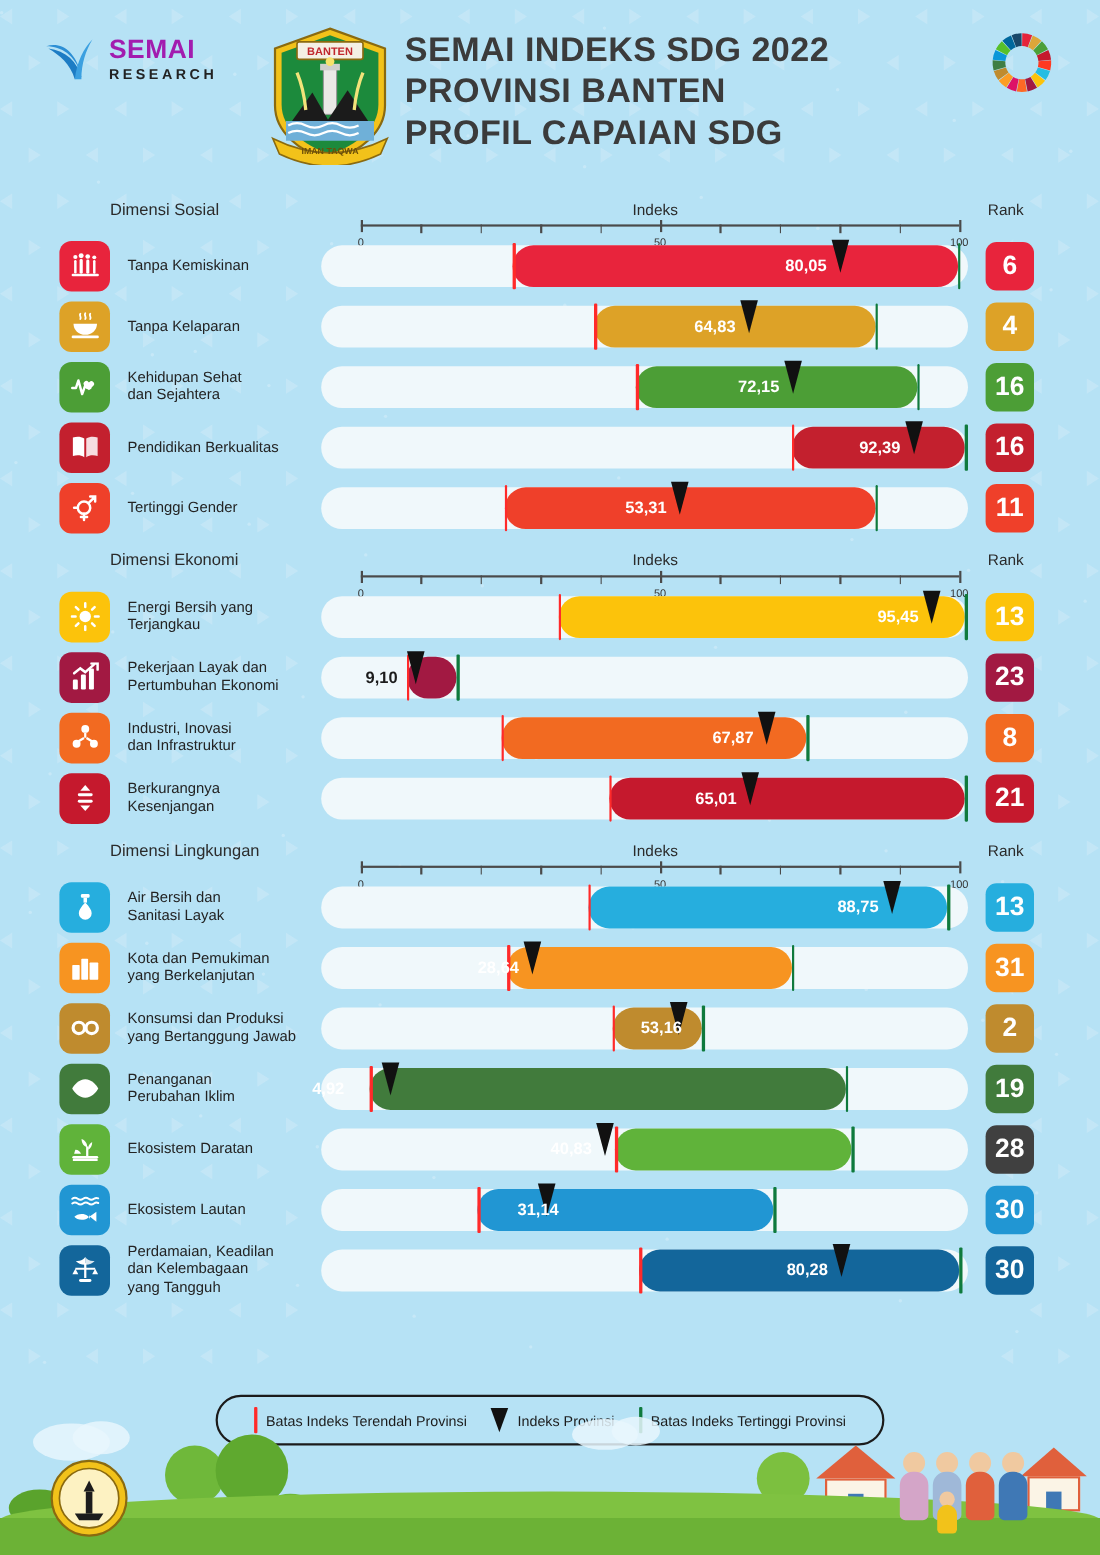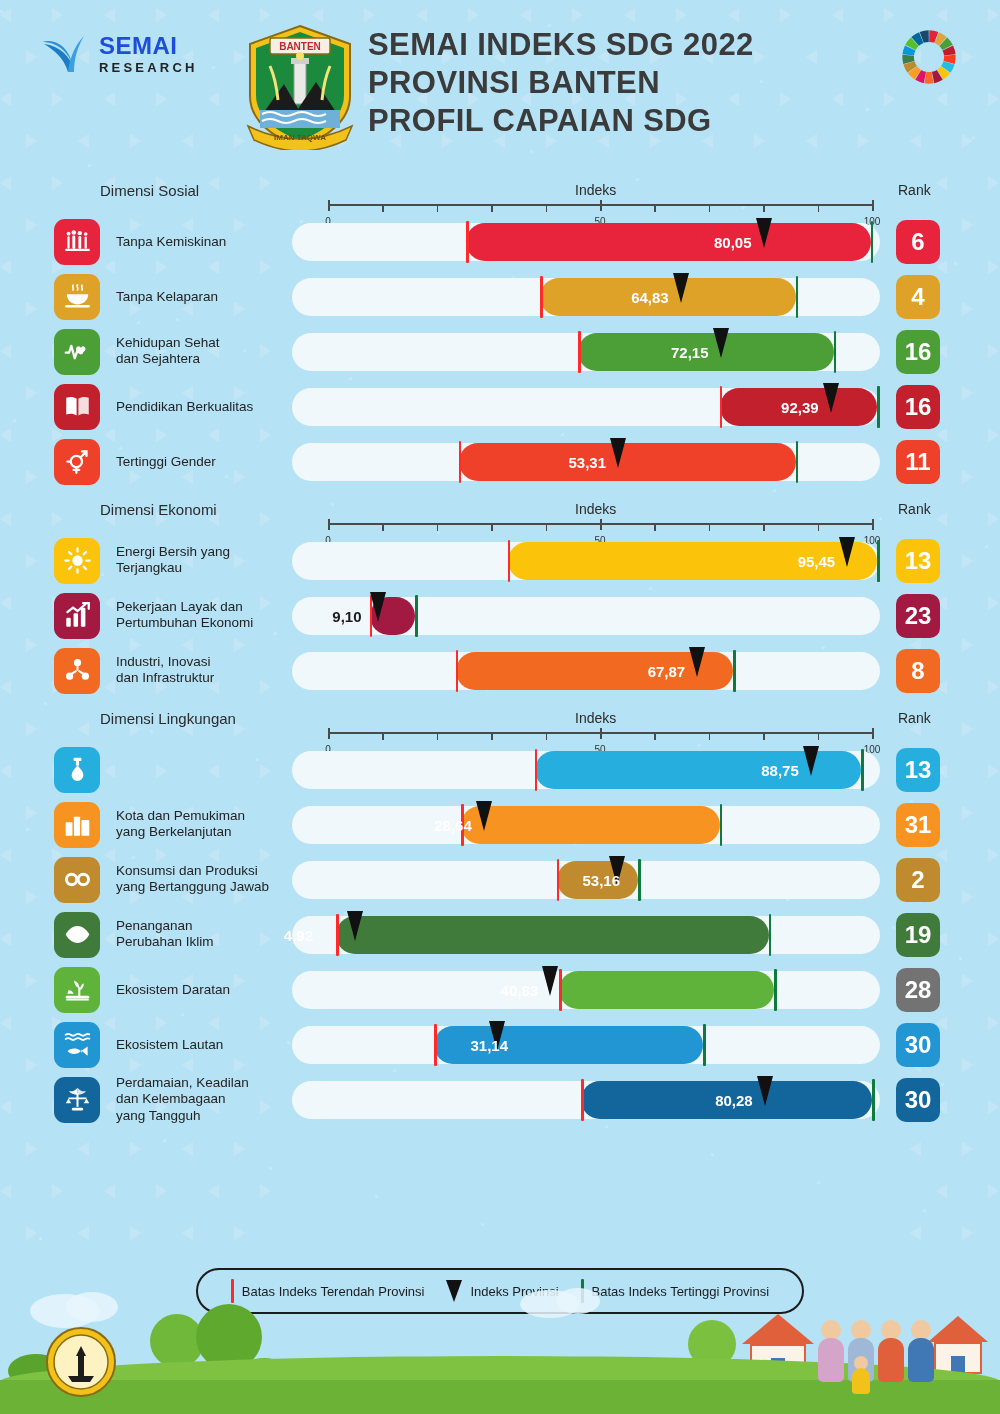--- a/index.html
+++ b/index.html
@@ -17,21 +17,21 @@
   .tri-l{border-width:7px 11px 7px 0;border-color:transparent #cfeaf8 transparent transparent;}
   .dot{position:absolute;width:3px;height:3px;border-radius:50%;background:#d6eefa;}
 
   .page{position:relative;z-index:2;width:1000px;height:1414px;}
 
   
   .header{position:relative;height:170px;}
   .semai-logo{position:absolute;left:38px;top:28px;display:flex;align-items:center;gap:9px;}
   .semai-mark{width:52px;height:52px;}
   .semai-txt{line-height:1;}
-  .semai-txt .l1{font-size:24px;font-weight:bold;letter-spacing:.5px;color:#1d4ed8;}
+  .semai-txt .l1{font-size:24px;font-weight:bold;letter-spacing:.5px;color:#a21caf;}
   .semai-txt .l2{font-size:13px;font-weight:bold;letter-spacing:3.2px;color:#222;margin-top:3px;}
   .crest{position:absolute;left:240px;top:22px;width:120px;height:128px;}
   .titleblock{position:absolute;left:368px;top:26px;}
   .titleblock div{
     font-size:31px;font-weight:bold;color:#3b3b3b;letter-spacing:.4px;
     line-height:1.22;white-space:nowrap;
   }
   .sdg-wheel{position:absolute;right:42px;top:28px;width:58px;height:58px;}
 
   
@@ -737,20 +737,39 @@
             <div class="lab">Industri, Inovasi<br>dan Infrastruktur</div>
             <div class="track">
               <div class="fill" style="left:163.8px;width:277.4px;background:#f26a21"></div>
               <span class="lo" style="left:163.8px"></span>
               <span class="hi" style="left:441.3px"></span>
               <span class="marker" style="left:405.2px"></span>
               <span class="val inside" style="right:194.8px">67,87</span>
             </div>
             <div class="rank" style="background:#f26a21">8</div>
           </div>
+          <div class="row">
+            <div class="ico" style="background:#c5192d">
+              <svg viewBox="0 0 24 24" fill="currentColor">
+                <path d="M12 1.5 16 6H8Z"></path>
+                <path d="M12 22.5 8 18h8Z"></path>
+                <rect x="6" y="8.2" width="12" height="2.4" rx="1.2"></rect>
+                <rect x="6" y="13.4" width="12" height="2.4" rx="1.2"></rect>
+              </svg>
+            </div>
+            <div class="lab">Berkurangnya<br>Kesenjangan</div>
+            <div class="track">
+              <div class="fill" style="left:261.8px;width:323.7px;background:#c5192d"></div>
+              <span class="lo" style="left:261.8px"></span>
+              <span class="hi" style="left:585.4px"></span>
+              <span class="marker" style="left:389.7px"></span>
+              <span class="val inside" style="right:210.3px">65,01</span>
+            </div>
+            <div class="rank" style="background:#c5192d">21</div>
+          </div>
         </div>
       </div>
       <div class="section">
         <div class="sec-head">
           <div class="sec-title">Dimensi Lingkungan</div>
           <div class="sec-indeks">Indeks</div>
           <div class="sec-rank">Rank</div>
           <div class="axis">
             <div class="line"></div>
             <span class="tick major" style="left:0.0px"></span>
@@ -772,20 +791,21 @@
         <div class="rows">
           <div class="row">
             <div class="ico" style="background:#26aede">
               <svg viewBox="0 0 24 24" fill="currentColor">
                 <rect x="8.5" y="1.5" width="7" height="3" rx="1"></rect>
                 <rect x="10.6" y="4.5" width="2.8" height="4"></rect>
                 <path d="M12 8.5c3.4 3.6 5.2 6.2 5.2 8.6A5.2 5.2 0 0 1 12 22.3a5.2 5.2 0 0 1-5.2-5.2c0-2.4 1.8-5 5.2-8.6Z"></path>
                 <circle cx="12" cy="16.6" r="2.2" fill="#fff" opacity=".55"></circle>
               </svg>
             </div>
+            <div class="lab">Air Bersih dan<br>Sanitasi Layak</div>
             <div class="track">
               <div class="fill" style="left:242.7px;width:326.4px;background:#26aede"></div>
               <span class="lo" style="left:242.7px"></span>
               <span class="hi" style="left:569.1px"></span>
               <span class="marker" style="left:518.8px"></span>
               <span class="val inside" style="right:81.2px">88,75</span>
             </div>
             <div class="rank" style="background:#26aede">13</div>
           </div>
           <div class="row">
@@ -870,21 +890,21 @@
               </svg>
             </div>
             <div class="lab">Ekosistem Daratan</div>
             <div class="track">
               <div class="fill" style="left:267.2px;width:214.9px;background:#60b33a"></div>
               <span class="lo" style="left:267.2px"></span>
               <span class="hi" style="left:482.1px"></span>
               <span class="marker" style="left:258.1px"></span>
               <span class="val inside" style="right:341.9px">40,83</span>
             </div>
-            <div class="rank" style="background:#737373">28</div>
+            <div class="rank" style="background:#404040">28</div>
           </div>
           <div class="row">
             <div class="ico" style="background:#2196d3">
               <svg viewBox="0 0 24 24" fill="currentColor">
                 <path d="M1.5 3.4q2.2-1.6 4.4 0 2.2 1.6 4.4 0 2.2-1.6 4.4 0 2.2 1.6 4.4 0 1.6-1.2 3.4-.4" stroke="currentColor" stroke-width="1.6" fill="none" stroke-linecap="round"></path>
                 <path d="M1.5 7.2q2.2-1.6 4.4 0 2.2 1.6 4.4 0 2.2-1.6 4.4 0 2.2 1.6 4.4 0 1.6-1.2 3.4-.4" stroke="currentColor" stroke-width="1.6" fill="none" stroke-linecap="round"></path>
                 <path d="M15.8 15.6c0 2.6-3 4.8-6.6 4.8-2.6 0-4.8-1-6-2.4 1.2-1.4 3.4-2.4 6-2.4 3.6 0 6.6 2.2 6.6 4.8Z"></path>
                 <path d="M9.2 15.6c3.6 0 6.6 2.2 6.6 4.8 0-2.6-3-4.8-6.6-4.8Z"></path>
                 <path d="M15.6 17.6 21 13.8v8.2Z"></path>
                 <circle cx="6.6" cy="17.4" r="0.9" fill="#fff"></circle>

